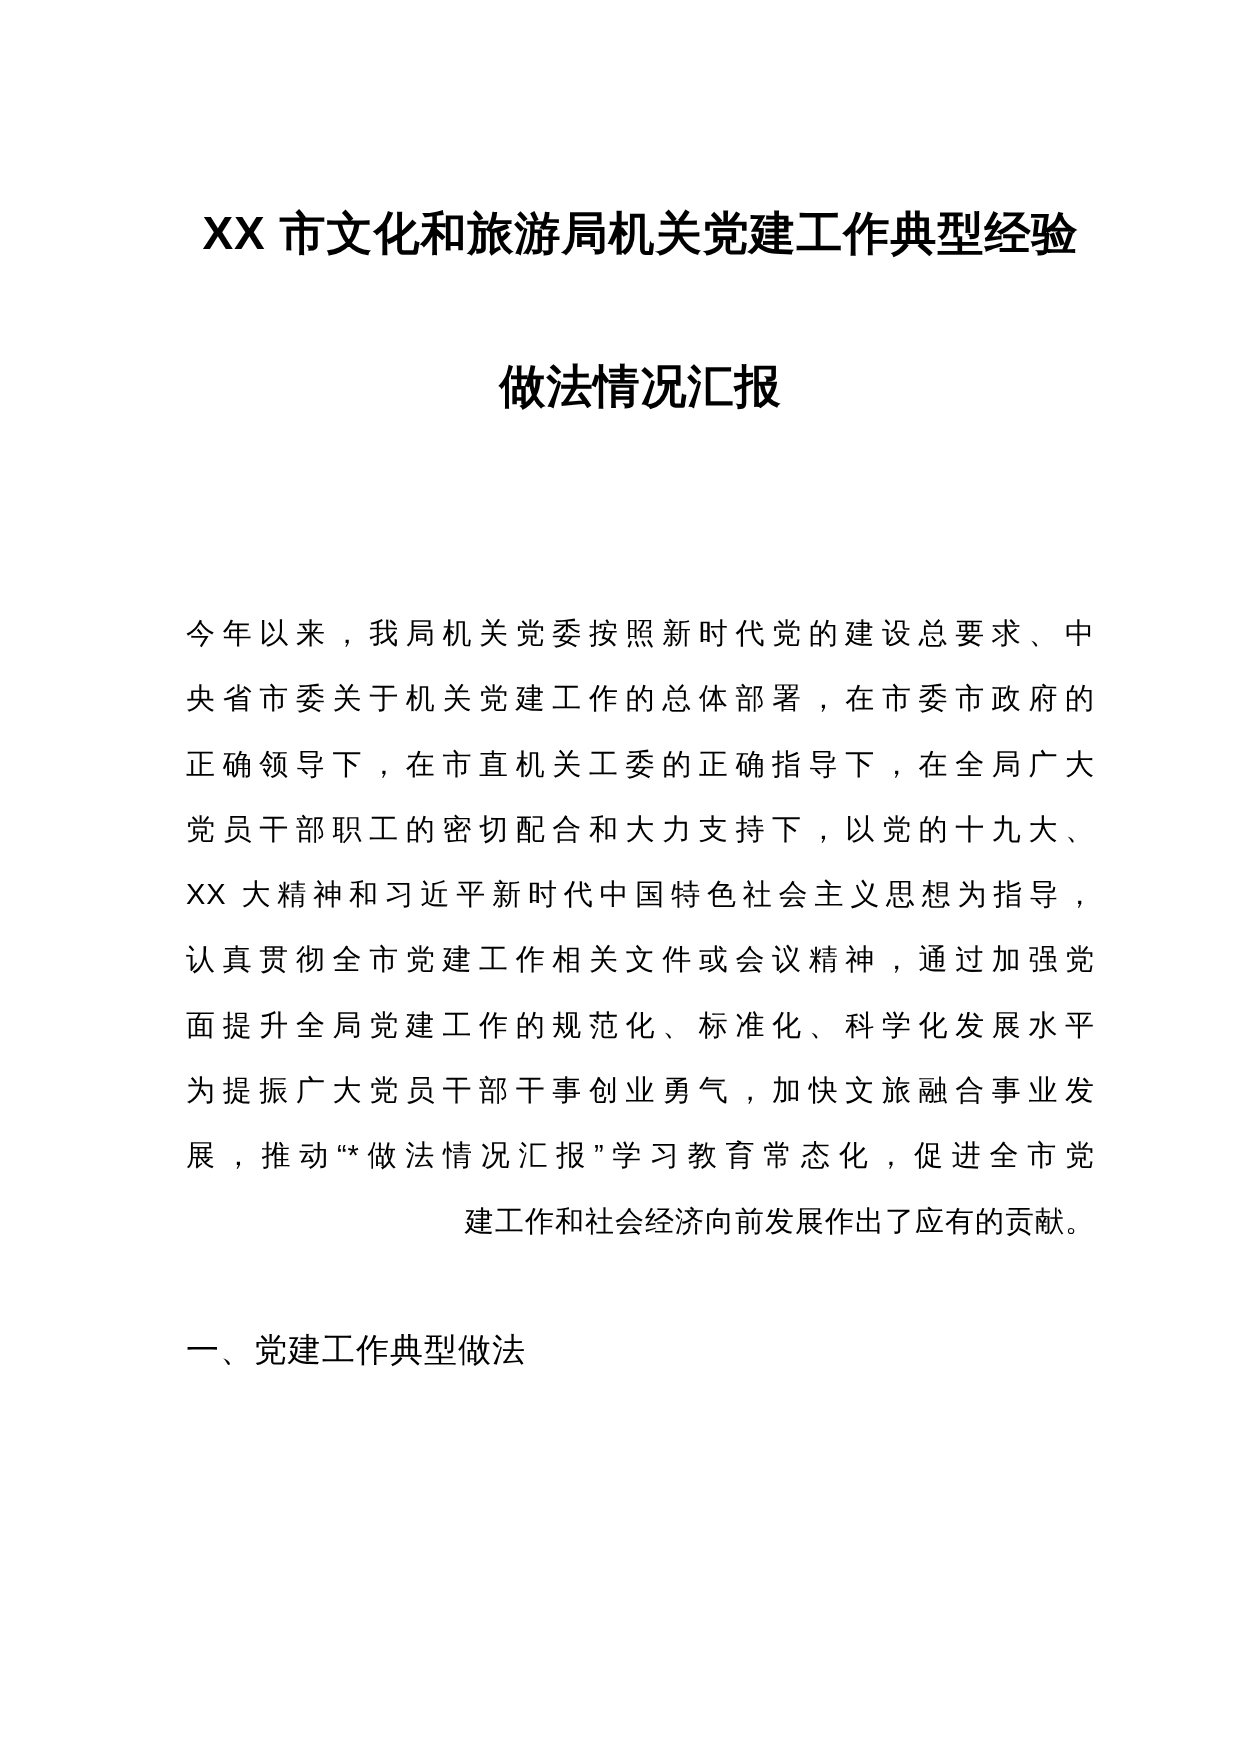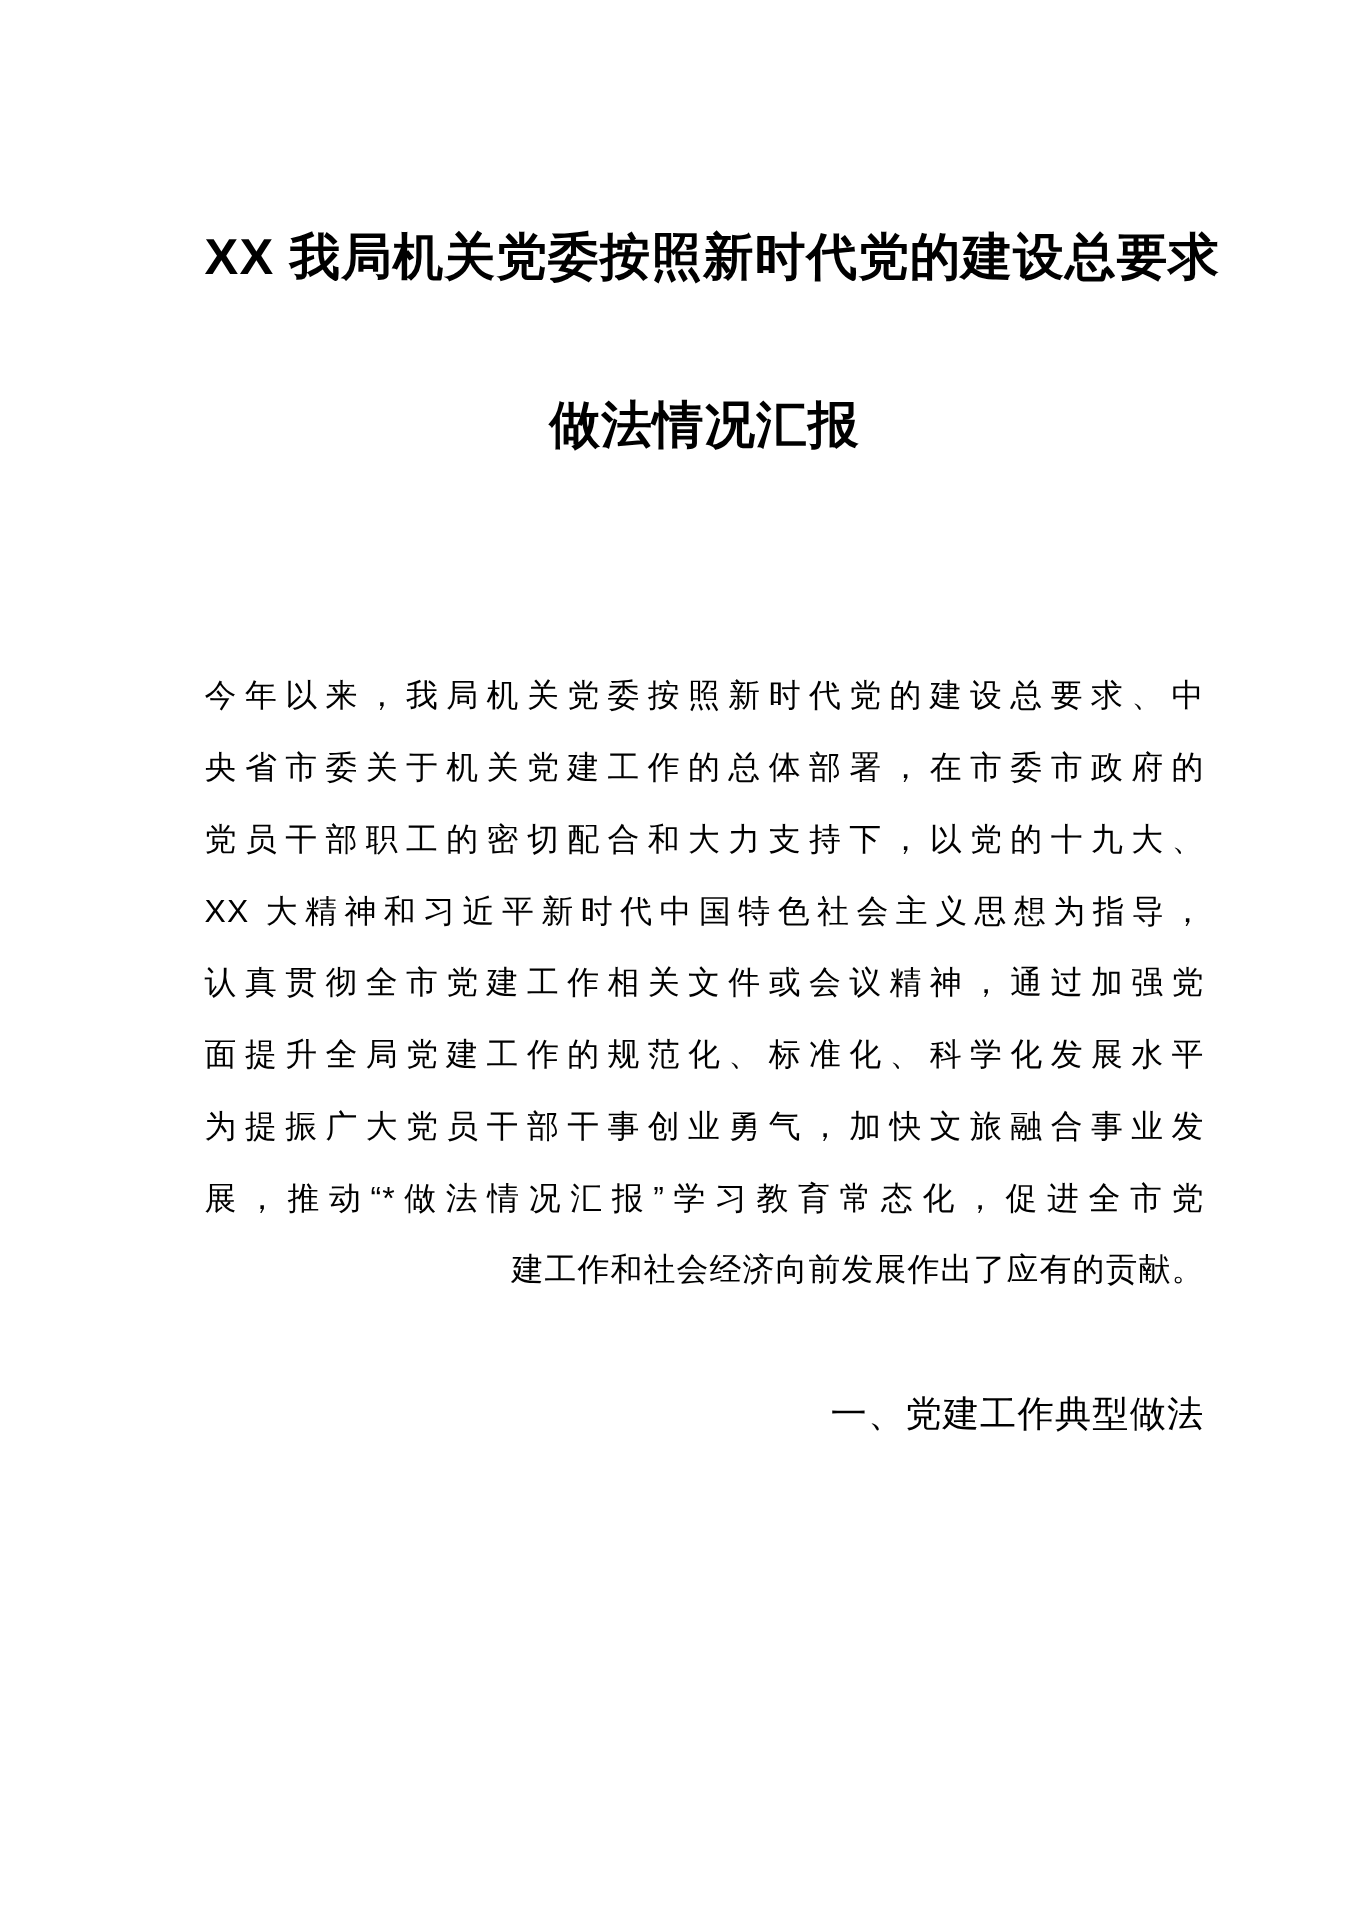--- a/index.html
+++ b/index.html
@@ -43,45 +43,46 @@
   .body-para .line.just {
     text-align: justify;
     text-align-last: justify;
   }
   .section-heading {
     margin-top: 63px;
     font-size: 33px;
     line-height: 65.3px;
     letter-spacing: 1px;
     font-weight: 400;
-    text-align: right;
+    text-align: left;
   }
   .subsection-heading {
     margin-top: 65px;
     font-size: 33px;
     line-height: 65.3px;
     letter-spacing: 1px;
     font-weight: 400;
     text-align: left;
   }
 </style>
 </head>
 <body>
 
 <div class="page">
   <div class="content">
 
     <div class="doc-title">
-      <div class="title-line t1">XX 我局机关党委按照新时代党的建设总要求</div>
+      <div class="title-line t1">XX 市文化和旅游局机关党建工作典型经验</div>
       <div class="title-line t2">做法情况汇报</div>
     </div>
 
     <div class="body-para">
       <div class="line just">今年以来，我局机关党委按照新时代党的建设总要求、中</div>
       <div class="line just">央省市委关于机关党建工作的总体部署，在市委市政府的</div>
+      <div class="line just">正确领导下，在市直机关工委的正确指导下，在全局广大</div>
       <div class="line just">党员干部职工的密切配合和大力支持下，以党的十九大、</div>
       <div class="line just">XX 大精神和习近平新时代中国特色社会主义思想为指导，</div>
       <div class="line just">认真贯彻全市党建工作相关文件或会议精神，通过加强党</div>
       <div class="line just">面提升全局党建工作的规范化、标准化、科学化发展水平</div>
       <div class="line just">为提振广大党员干部干事创业勇气，加快文旅融合事业发</div>
       <div class="line just">展，推动“*做法情况汇报”学习教育常态化，促进全市党</div>
       <div class="line">建工作和社会经济向前发展作出了应有的贡献。</div>
     </div>
 
     <div class="section-heading">一、党建工作典型做法</div>

